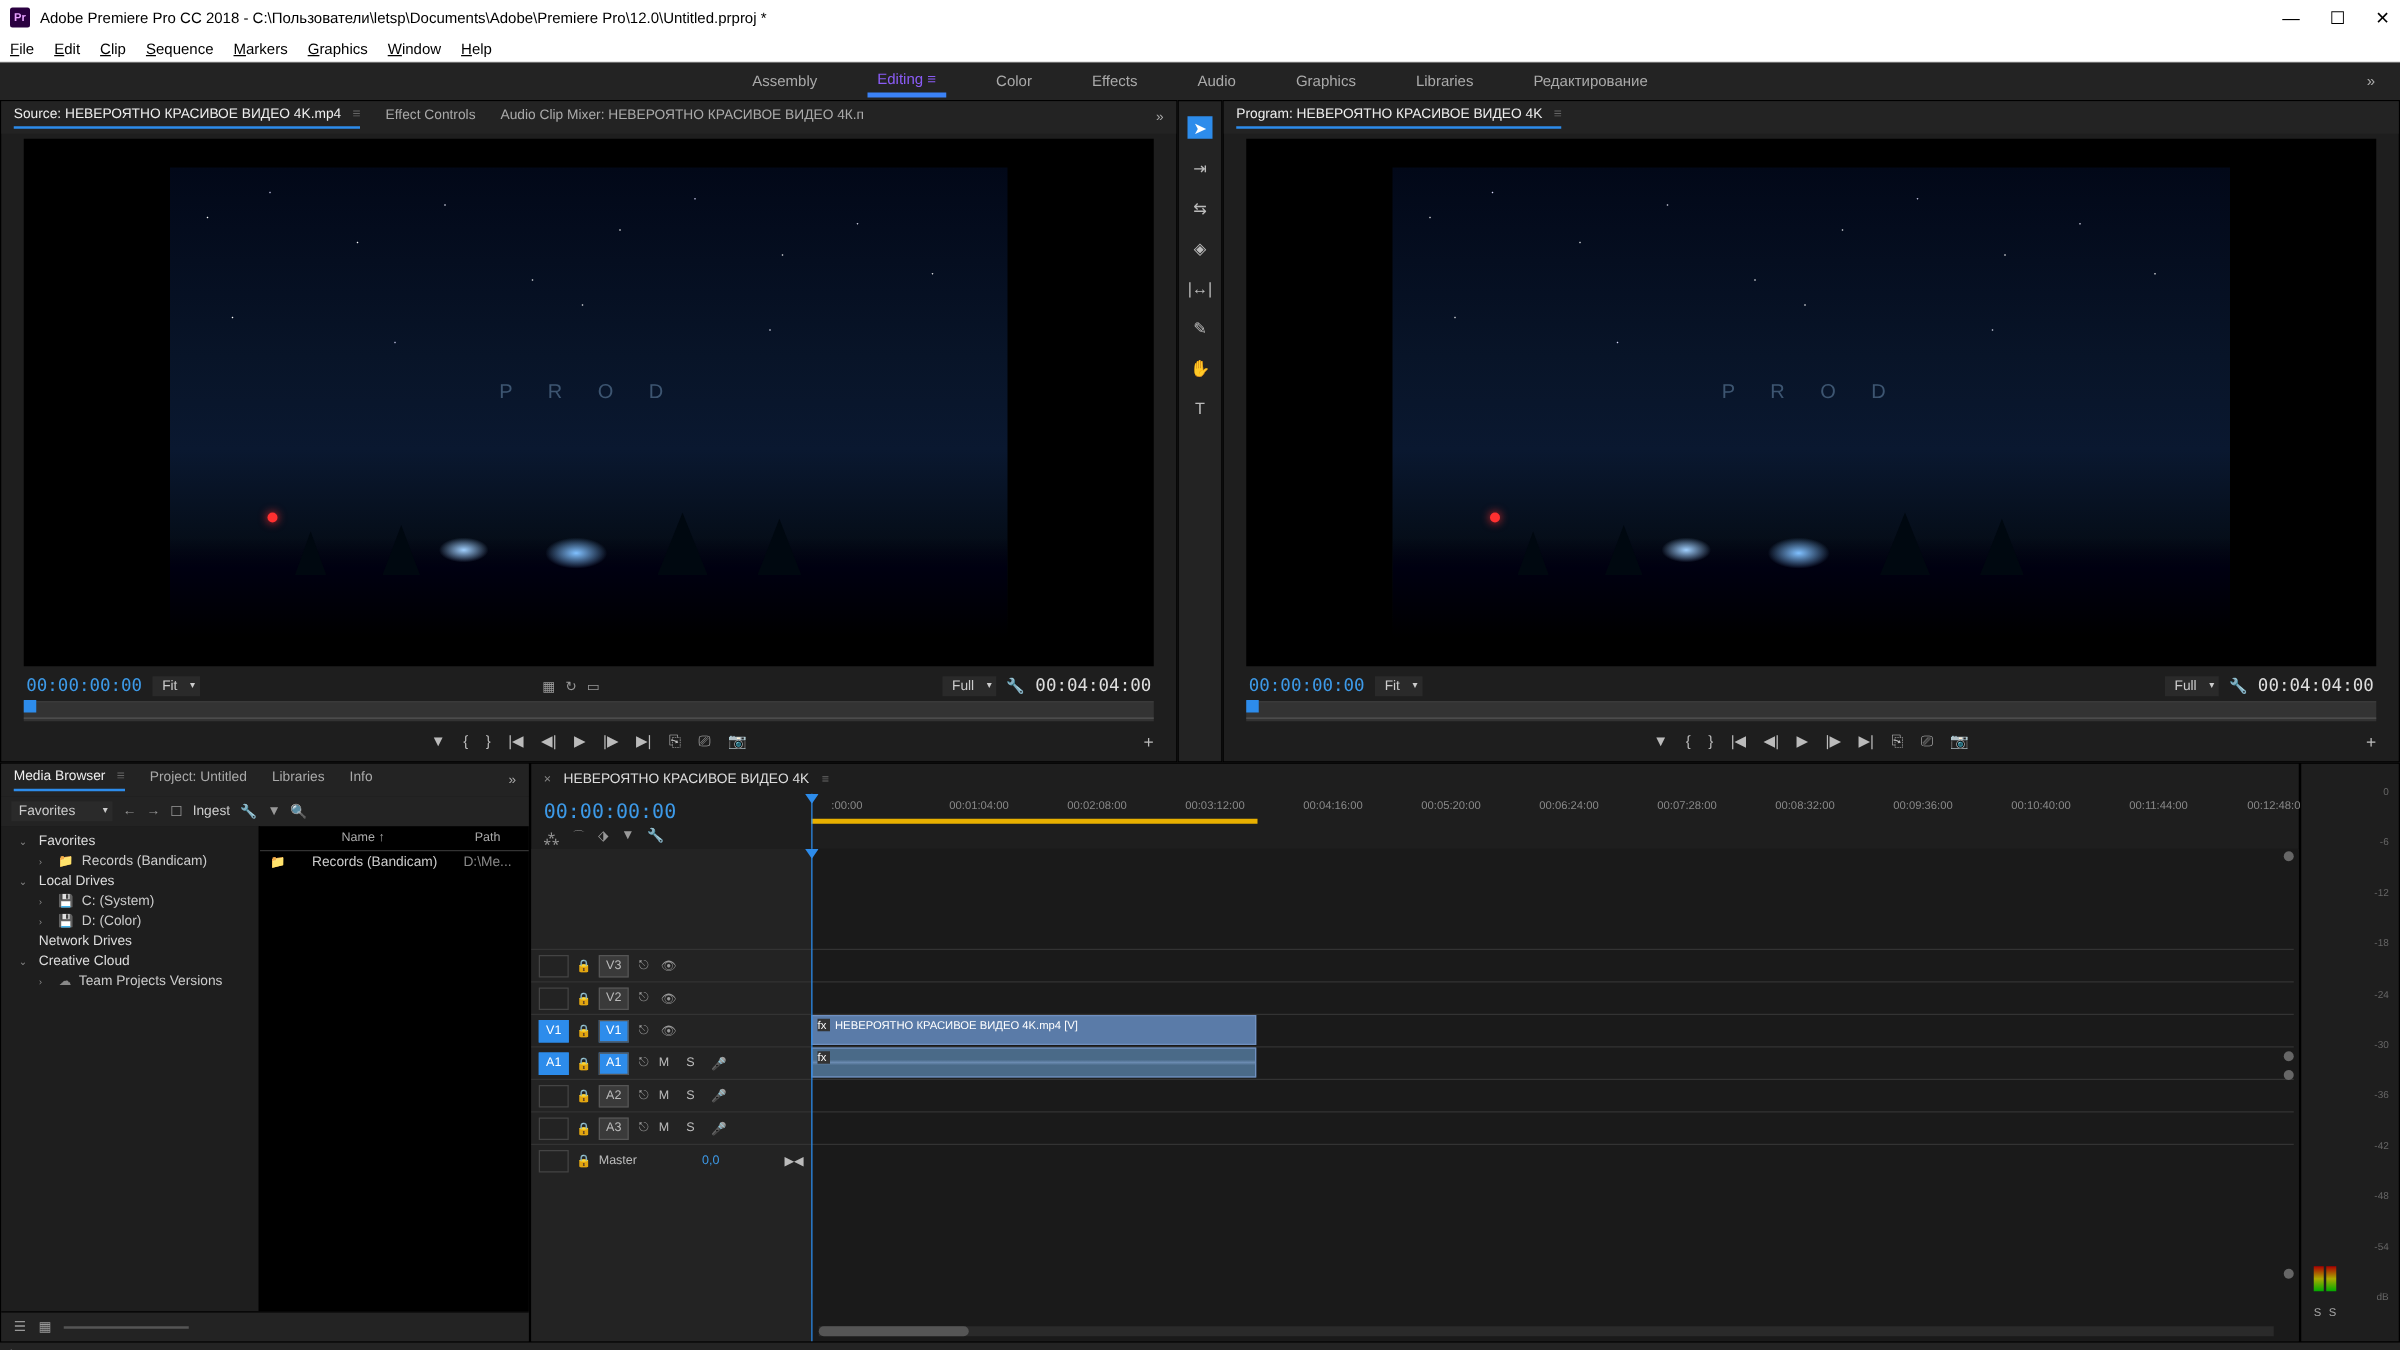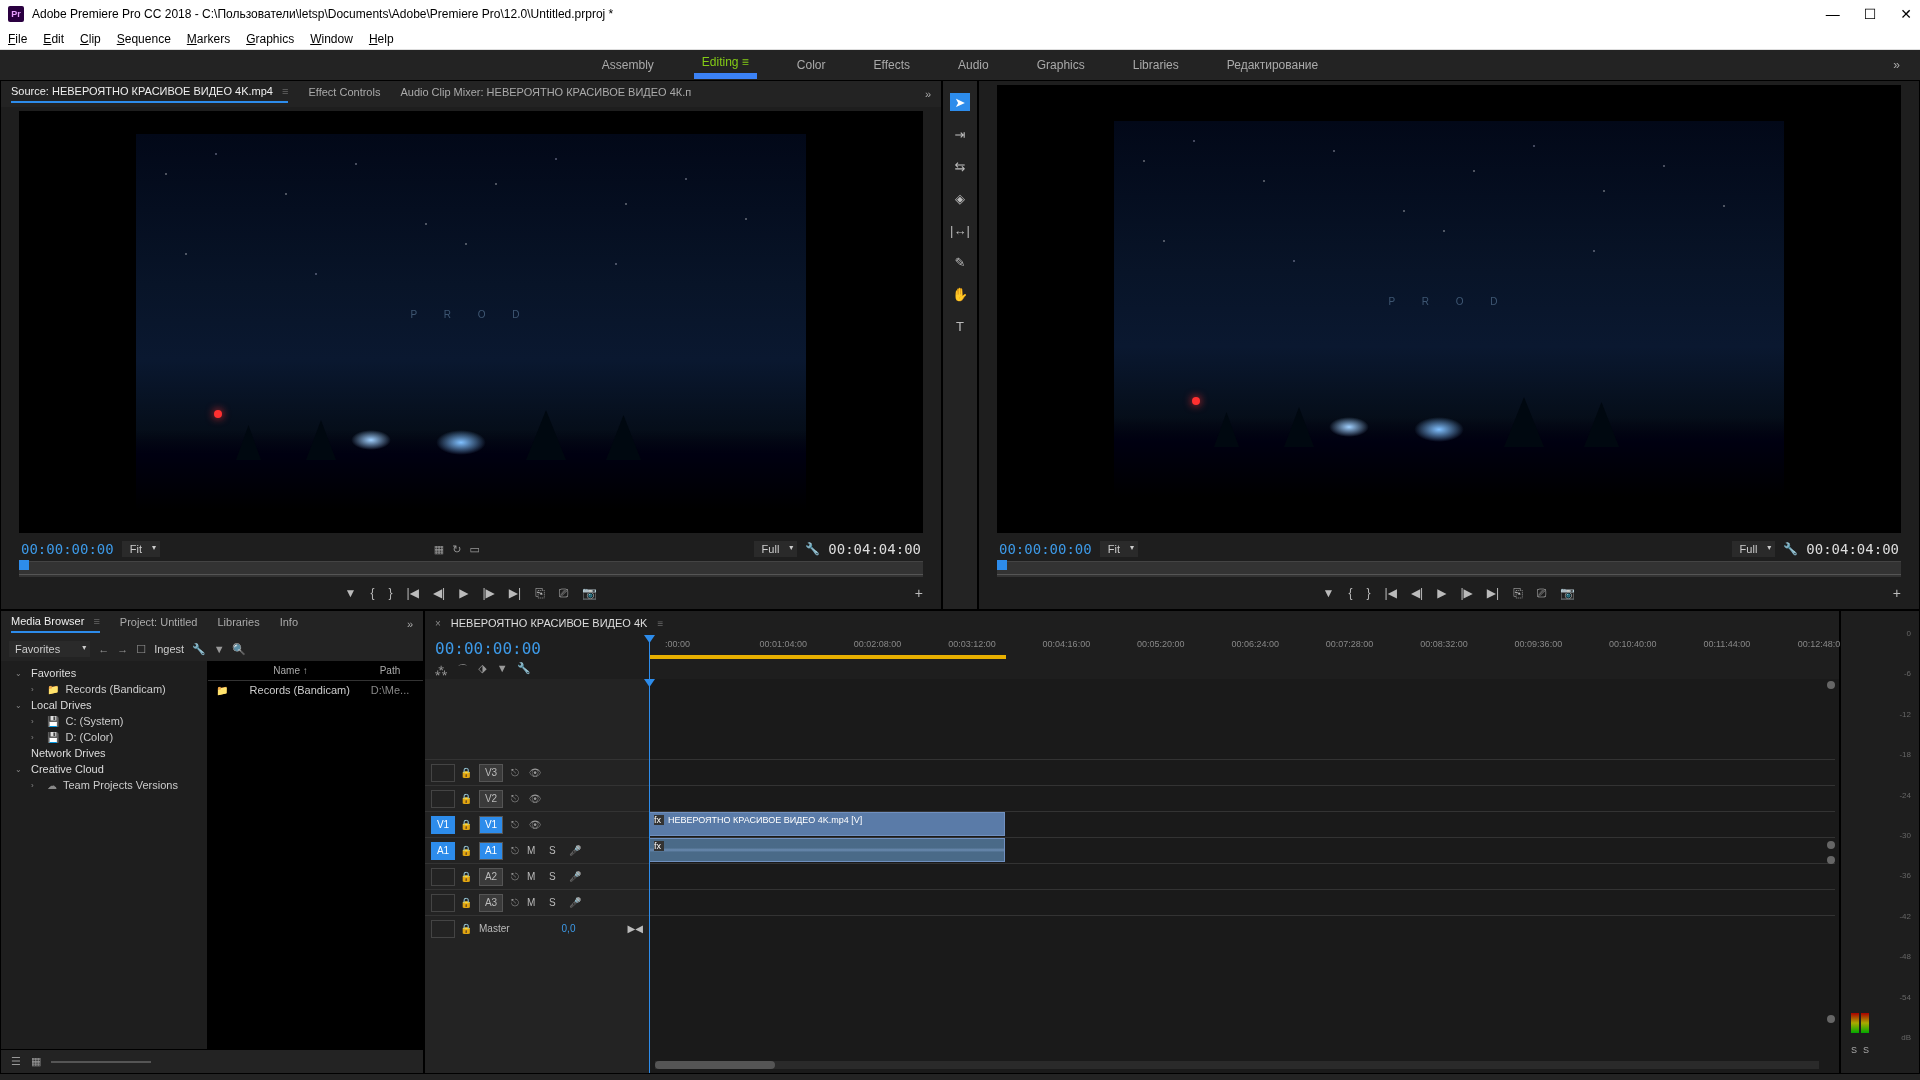--- a/index.html
+++ b/index.html
@@ -5,33 +5,33 @@
 * { margin: 0; padding: 0; box-sizing: border-box; font-family: 'Segoe UI', Tahoma, sans-serif; }
 body { background: #232323; color: #ccc; font-size: 11px; overflow: hidden; width: 1920px; height: 1080px; }
 .titlebar { background: #fff; height: 28px; display: flex; align-items: center; padding: 0 8px; color: #000; font-size: 12px; text-align: right; }
 .titlebar .pr-logo { width: 16px; height: 16px; background: #2a0040; color: #e8a0ff; display: flex; align-items: center; justify-content: center; font-size: 9px; font-weight: bold; margin-right: 8px; border-radius: 2px; }
 .titlebar .win-controls { margin-left: auto; display: flex; gap: 24px; font-size: 14px; }
 .menubar { background: #fff; height: 22px; display: flex; align-items: center; padding: 0 8px; color: #000; font-size: 12px; gap: 16px; border-bottom: 1px solid #ddd; }
 .menubar span { cursor: pointer; }
 .menubar span u { text-decoration: underline; }
 .workspace-bar { background: #232323; height: 30px; display: flex; align-items: center; justify-content: center; gap: 32px; font-size: 12px; color: #aaa; position: relative; }
 .workspace-bar .ws { cursor: pointer; padding: 4px 8px; }
-.workspace-bar .ws.active { color: #84cc16; border-bottom: 6px solid #3b82f6; }
+.workspace-bar .ws.active { color: #8b5cf6; border-bottom: 4px solid #3b82f6; }
 .workspace-bar .overflow { position: absolute; right: 20px; color: #aaa; cursor: pointer; }
 .top-panels { display: flex; height: 530px; }
 .source-panel, .program-panel { flex: 1; background: #1e1e1e; border: 1px solid #000; display: flex; flex-direction: column; }
 .panel-tabs { height: 26px; background: #232323; display: flex; align-items: center; padding: 0 10px; gap: 20px; font-size: 11px; color: #aaa; position: relative; }
 .panel-tabs .tab { cursor: pointer; padding-bottom: 4px; }
 .panel-tabs .tab.active { color: #eee; border-bottom: 2px solid #2d8ceb; }
 .panel-tabs .menu-icon { margin-left: 6px; color: #666; }
 .panel-tabs .chevron { position: absolute; right: 10px; color: #aaa; cursor: pointer; }
 .viewer { flex: 1; display: flex; align-items: center; justify-content: center; background: #000; margin: 4px 18px; position: relative; }
 .video-frame { width: 670px; height: 376px; background: linear-gradient(180deg,#020818 0%,#081428 40%,#0a1830 60%,#050d18 80%,#000 100%); position: relative; overflow: hidden; }
 .stars { position: absolute; inset: 0; background-image: radial-gradient(1px 1px at 30px 40px,#fff,transparent),radial-gradient(1px 1px at 80px 20px,#ddf,transparent),radial-gradient(1px 1px at 150px 60px,#fff,transparent),radial-gradient(1px 1px at 220px 30px,#eef,transparent),radial-gradient(1px 1px at 290px 90px,#fff,transparent),radial-gradient(1px 1px at 360px 50px,#fff,transparent),radial-gradient(1px 1px at 420px 25px,#ddf,transparent),radial-gradient(1px 1px at 490px 70px,#fff,transparent),radial-gradient(1px 1px at 550px 45px,#eef,transparent),radial-gradient(1px 1px at 610px 85px,#fff,transparent),radial-gradient(1px 1px at 50px 120px,#fff,transparent),radial-gradient(1px 1px at 180px 140px,#ddf,transparent),radial-gradient(1px 1px at 330px 110px,#fff,transparent),radial-gradient(1px 1px at 480px 130px,#eef,transparent); }
-.video-text { position: absolute; top: 48%; left: 50%; transform: translate(-50%,-50%); color: #6080a0; letter-spacing: 12px; font-size: 10px; opacity: 0.6; text-align: right; }
+.video-text { position: absolute; top: 48%; left: 50%; transform: translate(-50%,-50%); color: #6080a0; letter-spacing: 12px; font-size: 16px; opacity: 0.6; text-align: right; }
 .ground { position: absolute; bottom: 0; left: 0; right: 0; height: 80px; background: linear-gradient(180deg,transparent,#001 30%,#000); }
 .red-dot { position: absolute; bottom: 92px; left: 78px; width: 8px; height: 8px; background: #ff3030; border-radius: 50%; box-shadow: 0 0 8px #ff3030; }
 .glow1 { position: absolute; bottom: 60px; left: 215px; width: 40px; height: 20px; background: radial-gradient(ellipse,#a0d0ff,transparent 70%); }
 .glow2 { position: absolute; bottom: 55px; left: 300px; width: 50px; height: 25px; background: radial-gradient(ellipse,#80c0ff,transparent 70%); }
 .tree { position: absolute; bottom: 50px; background: #000810; }
 .t1 { left: 100px; width: 25px; height: 35px; clip-path: polygon(50% 0,100% 100%,0 100%); }
 .t2 { left: 170px; width: 30px; height: 40px; clip-path: polygon(50% 0,100% 100%,0 100%); }
 .t3 { left: 390px; width: 40px; height: 50px; clip-path: polygon(50% 0,100% 100%,0 100%); }
 .t4 { left: 470px; width: 35px; height: 45px; clip-path: polygon(50% 0,100% 100%,0 100%); }
 .viewer-controls { height: 24px; display: flex; align-items: center; padding: 0 20px; gap: 8px; }
@@ -212,20 +212,23 @@
     <div class="tool">⇥</div>
     <div class="tool">⇆</div>
     <div class="tool">◈</div>
     <div class="tool">|↔|</div>
     <div class="tool">✎</div>
     <div class="tool">✋</div>
     <div class="tool">T</div>
   </div>
 
   <div class="program-panel">
+    <div class="panel-tabs">
+      <span class="tab active"><span>Program: НЕВЕРОЯТНО КРАСИВОЕ ВИДЕО 4K</span> <span class="menu-icon">≡</span></span>
+    </div>
     <div class="viewer">
       <div class="video-frame">
         <div class="stars"></div>
         <div class="video-text">P R O D</div>
         <div class="ground"></div>
         <div class="red-dot"></div>
           <div class="glow1"></div>
           <div class="glow2"></div>
         <div class="tree t1"></div>
           <div class="tree t2"></div>

